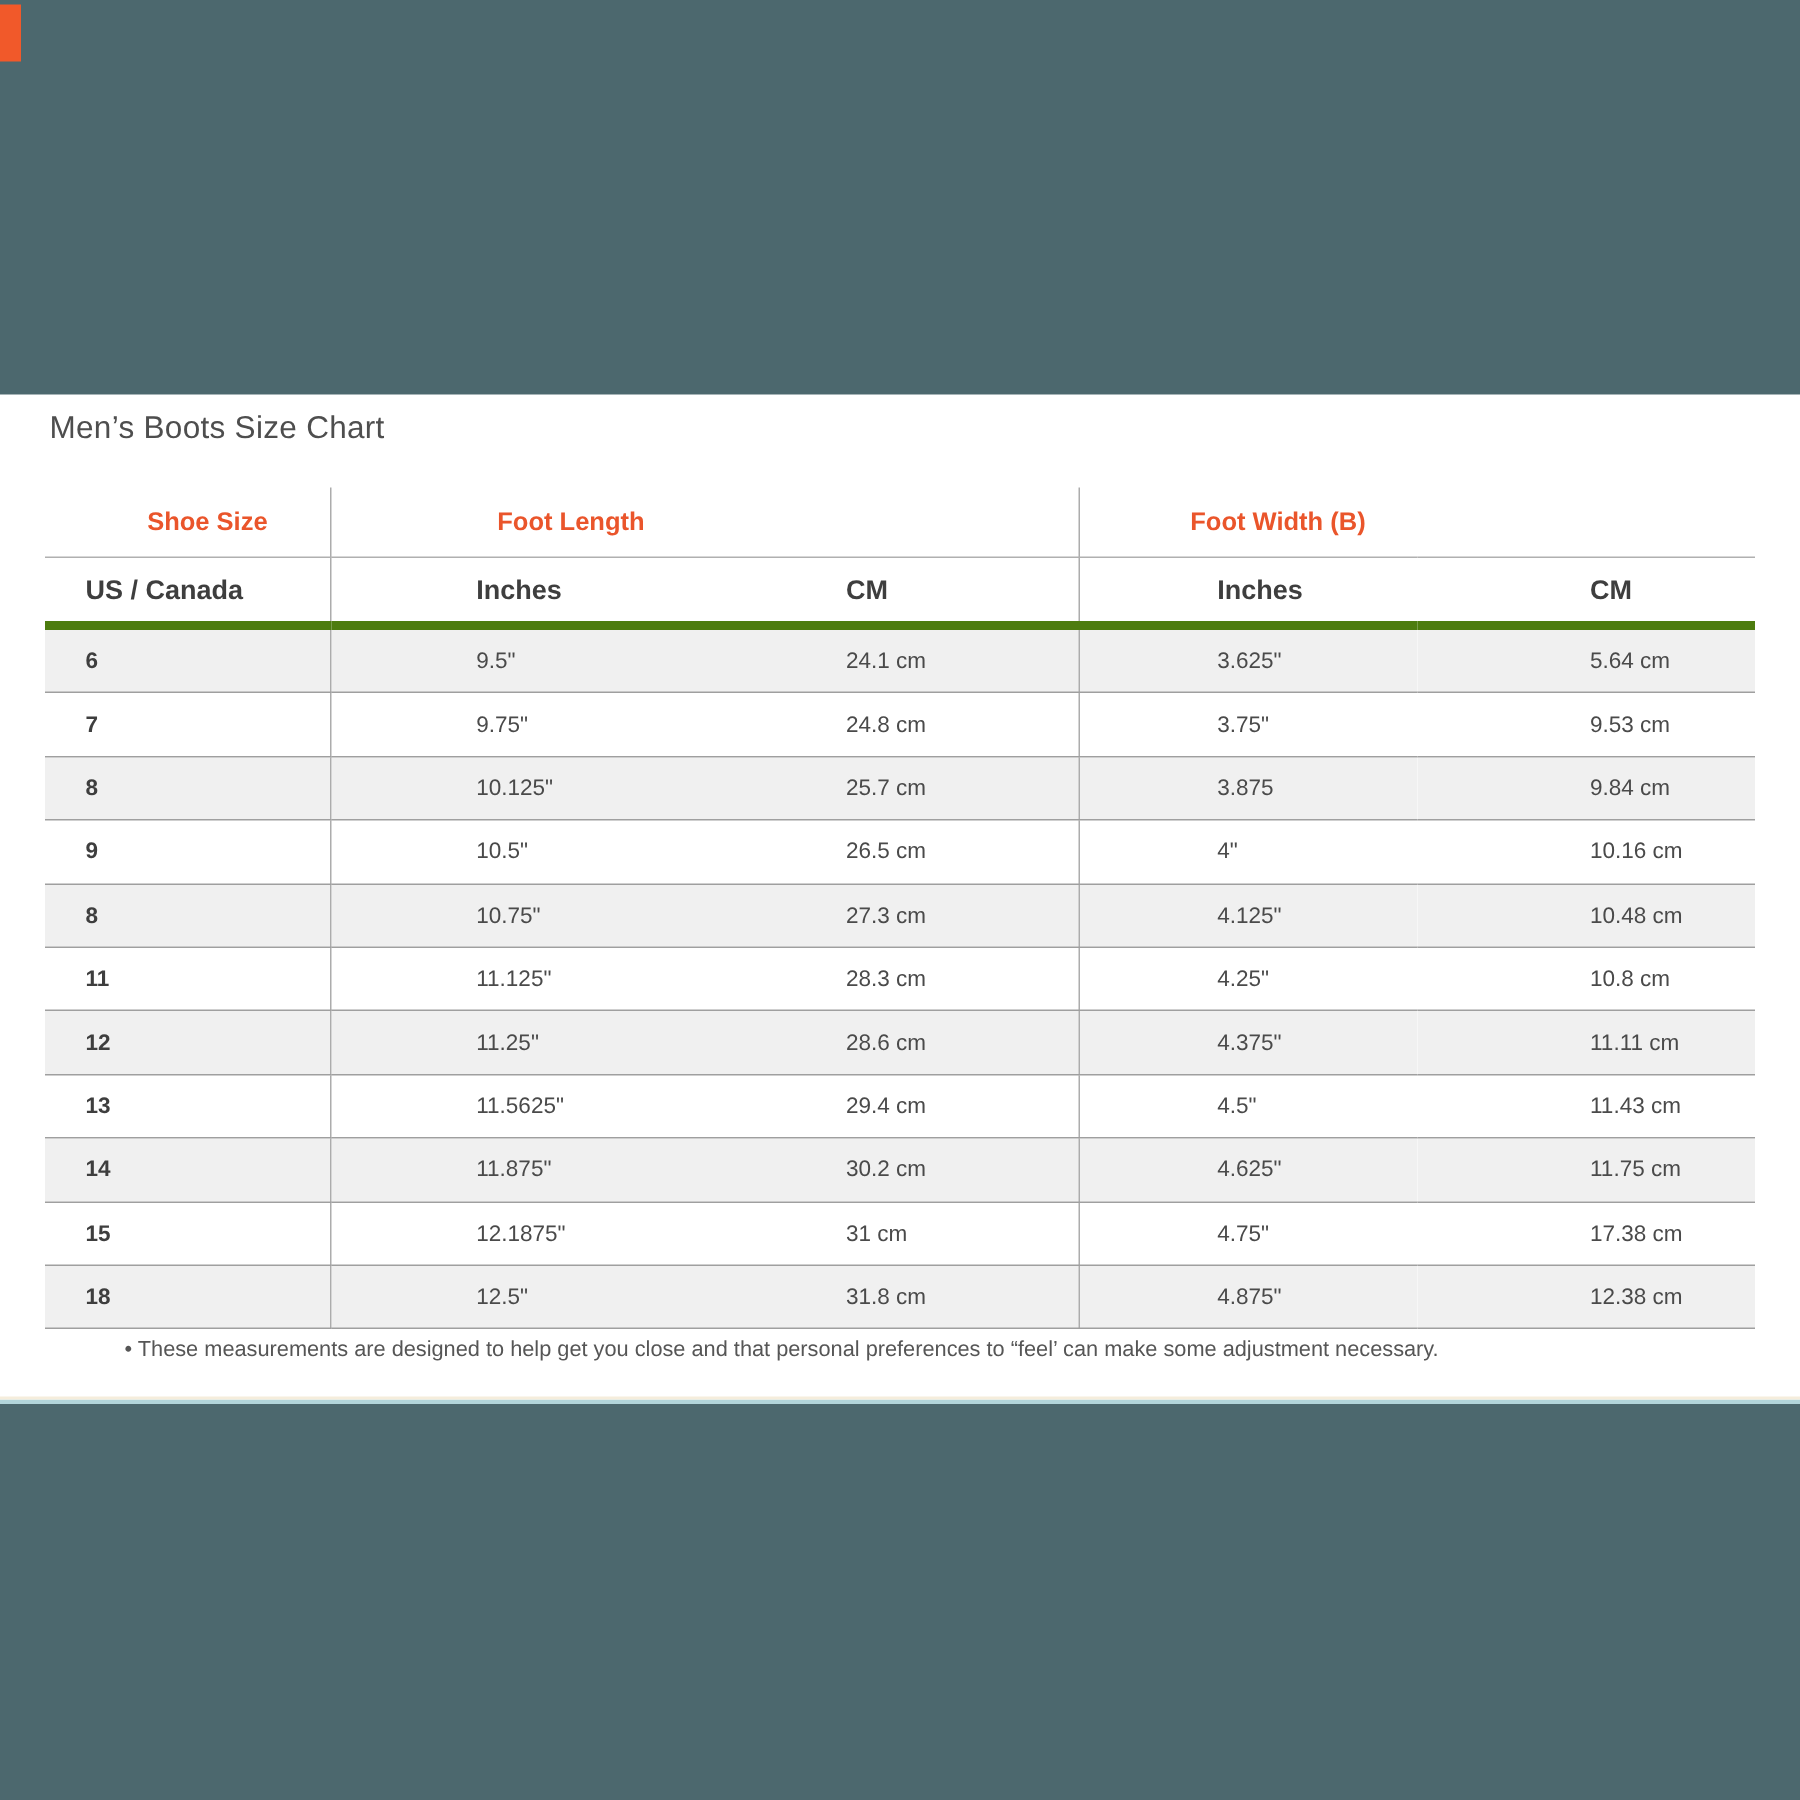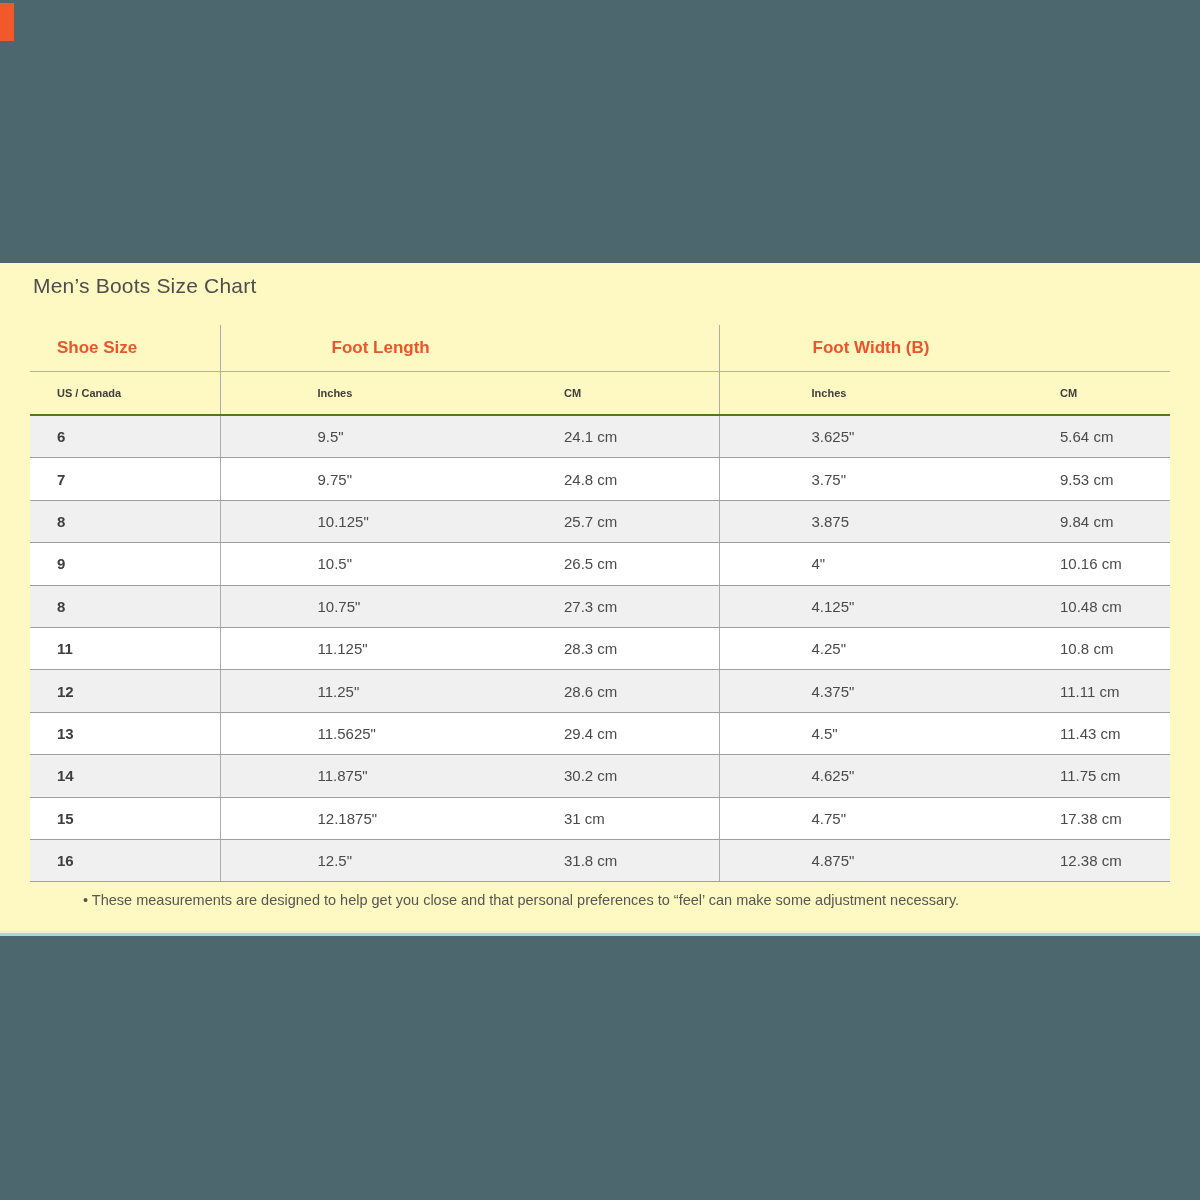--- a/index.html
+++ b/index.html
@@ -10,21 +10,21 @@
     background: #4c686e;
     font-family: "Liberation Sans", sans-serif;
     overflow: hidden;
   }
   .panel {
     position: absolute;
     top: 263px;
     left: 0;
     width: 1200px;
     height: 668px;
-    background: #fef9c3;
+    background: #ffffff;
     border-bottom: 2px solid #f5eddc;
     box-shadow: 0 3px 0 #b2d5da;
   }
   .accent-bar {
     position: absolute;
     top: 3px;
     left: 0;
     width: 14px;
     height: 38px;
     background: #f1592a;
@@ -63,24 +63,24 @@
   tr.group-row th {
     height: 46px;
     font-size: 17px;
     font-weight: bold;
     color: #ea552b;
     border-bottom: 1px solid #b0b0b0;
   }
   
   tr.sub-row th {
     height: 42px;
-    font-size: 11px;
+    font-size: 18px;
     font-weight: bold;
     color: #3e3e3e;
-    border-bottom: 2px solid #4d7c0f;
+    border-bottom: 6px solid #4d7c0f;
   }
   
   tbody td {
     height: 41.4px;
     font-size: 15px;
     color: #4a4a4a;
     border-bottom: 1px solid #9f9f9f;
   }
   tbody td:first-child {
     font-weight: bold;
@@ -91,23 +91,23 @@
 
   
   .v-sep { border-right: 1px solid #acacac; }
 
   
   td:nth-child(1), tr.sub-row th:nth-child(1) { padding-left: 27px; }
   td:nth-child(2), tr.sub-row th:nth-child(2) { padding-left: 97px; }
   td:nth-child(3), tr.sub-row th:nth-child(3) { padding-left: 94px; }
   td:nth-child(4), tr.sub-row th:nth-child(4) { padding-left: 92px; }
   td:nth-child(5), tr.sub-row th:nth-child(5) { padding-left: 115px; }
-  tr.group-row th:nth-child(1) { padding-left: 27px; }
+  tr.group-row th:nth-child(1) { padding-left: 27px; text-align: center; }
   tr.group-row th:nth-child(2) { padding-left: 111px; }
-  tr.group-row th:nth-child(3) { padding-left: 93px; }
+  tr.group-row th:nth-child(3) { padding-left: 74px; }
 
   .footnote {
     position: absolute;
     top: 629px;
     left: 56px;
     font-size: 14.5px;
     color: #565656;
     margin-left: 27px;
   }
 </style>
@@ -204,21 +204,21 @@
           <td>11.75 cm</td>
         </tr>
         <tr>
           <td class="v-sep">15</td>
           <td>12.1875"</td>
           <td class="v-sep">31 cm</td>
           <td>4.75"</td>
           <td>17.38 cm</td>
         </tr>
         <tr>
-          <td class="v-sep">16</td>
+          <td class="v-sep">18</td>
           <td>12.5"</td>
           <td class="v-sep">31.8 cm</td>
           <td>4.875"</td>
           <td>12.38 cm</td>
         </tr>
       </tbody>
   </table>
 
   <div class="footnote">• These measurements are designed to help get you close and that personal preferences to “feel’ can make some adjustment necessary.</div>
 </div>

